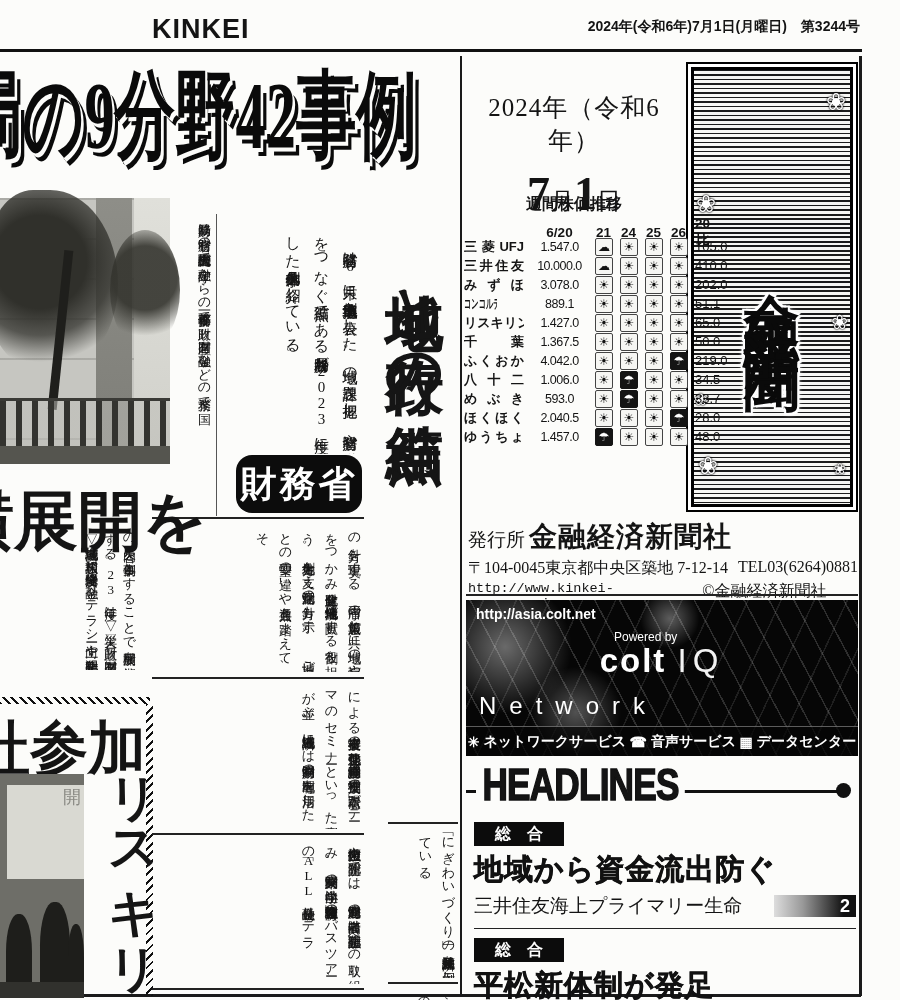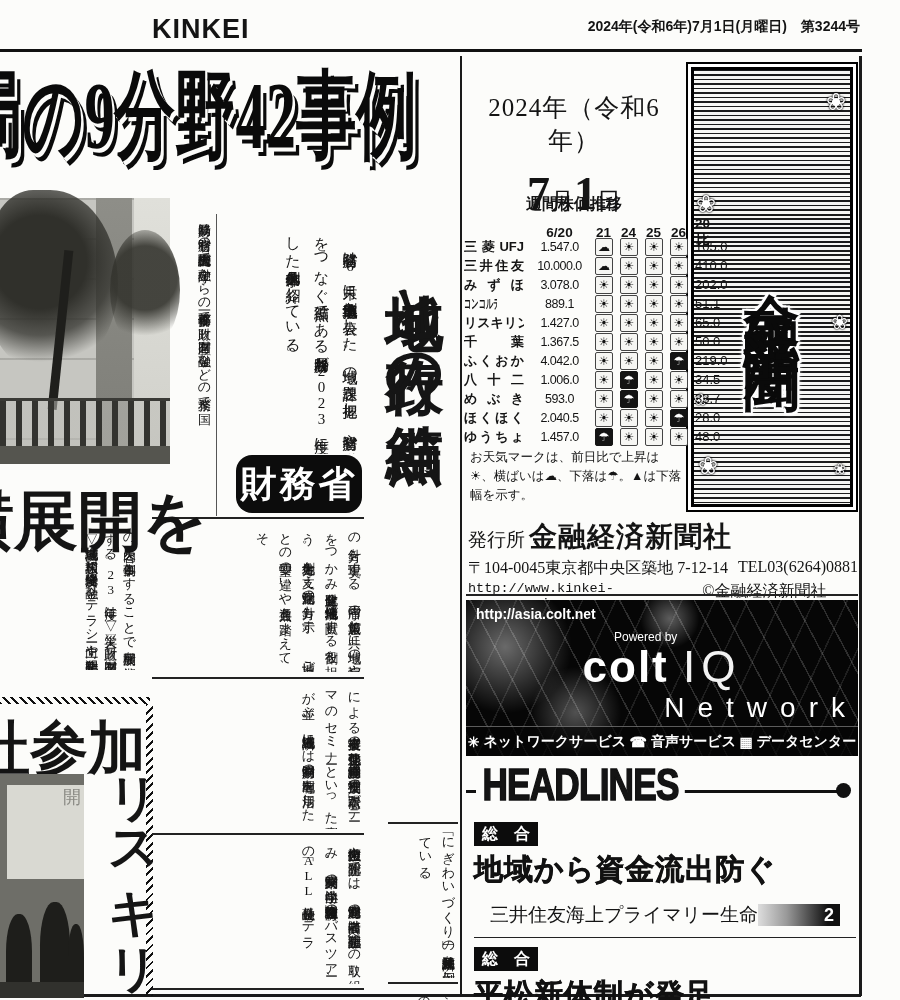--- a/index.html
+++ b/index.html
@@ -138,43 +138,43 @@
     font-family:"Liberation Sans",sans-serif;background-color:#060606;
     background-image:
       radial-gradient(circle at 10% 30%,rgba(255,255,255,.4),transparent 18%),
       radial-gradient(circle at 28% 72%,rgba(255,255,255,.3),transparent 15%),
       radial-gradient(circle at 52% 12%,rgba(255,255,255,.35),transparent 12%),
       repeating-linear-gradient(62deg,transparent 0 10px,rgba(255,255,255,.16) 10px 11.5px,transparent 11.5px 22px),
       repeating-linear-gradient(115deg,transparent 0 15px,rgba(255,255,255,.1) 15px 16.5px,transparent 16.5px 30px);}
   .ad-url{position:absolute;left:10px;top:6px;font-size:14px;font-weight:bold;}
   .ad-powered{position:absolute;left:148px;top:30px;font-size:12px;}
   .ad-brandrow{position:absolute;left:0;top:42px;width:100%;text-align:center;
-    font-size:44px;font-weight:bold;letter-spacing:2px;}
+    font-size:33px;font-weight:bold;letter-spacing:2px;}
   .ad-iq{font-weight:normal;letter-spacing:6px;opacity:.95;}
-  .ad-network{position:absolute;left:0;top:92px;width:100%;text-align:right;
-    font-size:28px;letter-spacing:13px;text-indent:13px;}
+  .ad-network{position:absolute;left:0;top:92px;width:100%;text-align:left;
+    font-size:24px;letter-spacing:13px;text-indent:13px;}
   .ad-company{position:absolute;left:0;top:116px;width:100%;text-align:center;
     font-size:16px;font-weight:bold;}
   .ad-footer{position:absolute;left:0;bottom:0;width:100%;height:29px;background:rgba(5,5,5,.72);
     border-top:1px solid rgba(255,255,255,.35);display:flex;align-items:center;
     justify-content:space-around;font-size:14px;font-weight:bold;}
   .ad-svc{display:flex;align-items:center;gap:4px;}
 
   
   .hl-line{left:466px;top:790px;width:378px;height:3px;background:#111;}
   .hl-dot{left:836px;top:783px;width:15px;height:15px;border-radius:50%;background:#111;}
   .hl-title{left:476px;top:760px;font-size:44px;font-weight:bold;letter-spacing:-1px;
     font-family:"Liberation Sans",sans-serif;background:#fcfcfa;padding:0 8px;
     transform:scaleX(.8);transform-origin:left top;-webkit-text-stroke:1.5px #111;}
   .hl-items{left:474px;top:822px;width:382px;font-family:"Liberation Sans",sans-serif;}
   .hl-item + .hl-item{border-top:1.5px solid #222;margin-top:9px;padding-top:9px;}
-  .hl-cat{width:64px;height:24px;background:#0c0c0c;color:#fff;font-size:16px;font-weight:bold;
+  .hl-cat{width:90px;height:24px;background:#0c0c0c;color:#fff;font-size:16px;font-weight:bold;
     display:flex;align-items:center;justify-content:center;}
   .hl-head{margin-top:4px;font-size:29px;font-weight:bold;letter-spacing:1px;-webkit-text-stroke:.6px #111;}
-  .hl-sub{margin-top:12px;display:flex;justify-content:center;align-items:center;font-size:19px;}
+  .hl-sub{margin-top:3px;display:flex;justify-content:space-between;align-items:center;font-size:19px;}
   .hl-page{width:82px;height:22px;background:linear-gradient(90deg,#ddd 0,#999 35%,#111 85%);
     color:#fff;font-size:18px;font-weight:bold;display:flex;align-items:center;
     justify-content:flex-end;padding-right:6px;box-sizing:border-box;}
 </style>
 </head>
 <body>
 
 <div id="page">
 
   <div class="abs hdr-latin sans">KINKEI</div>
@@ -354,21 +354,20 @@
           <span class="sname">ゆうちょ</span>
           <span class="sprice">1.457.0</span>
           <span class="wbox w-rain">☂</span>
           <span class="wbox w-sun">☀</span>
           <span class="wbox w-sun">☀</span>
           <span class="wbox w-sun">☀</span>
           <span class="sdiff">48.0</span>
         </div>
       </div>
   </div>
-  <div class="abs stk-note">お天気マークは、前日比で上昇は☀、横ばいは☁、下落は☂。▲は下落幅を示す。</div>
 
   <div class="abs pub">
     <div class="pub-name-row">
       <span class="pub-label">発行所</span>
       <span class="pub-name">金融経済新聞社</span>
     </div>
     <div class="pub-row">
       <span>〒104-0045東京都中央区築地 7-12-14</span>
       <span>TEL03(6264)0881</span>
     </div>

